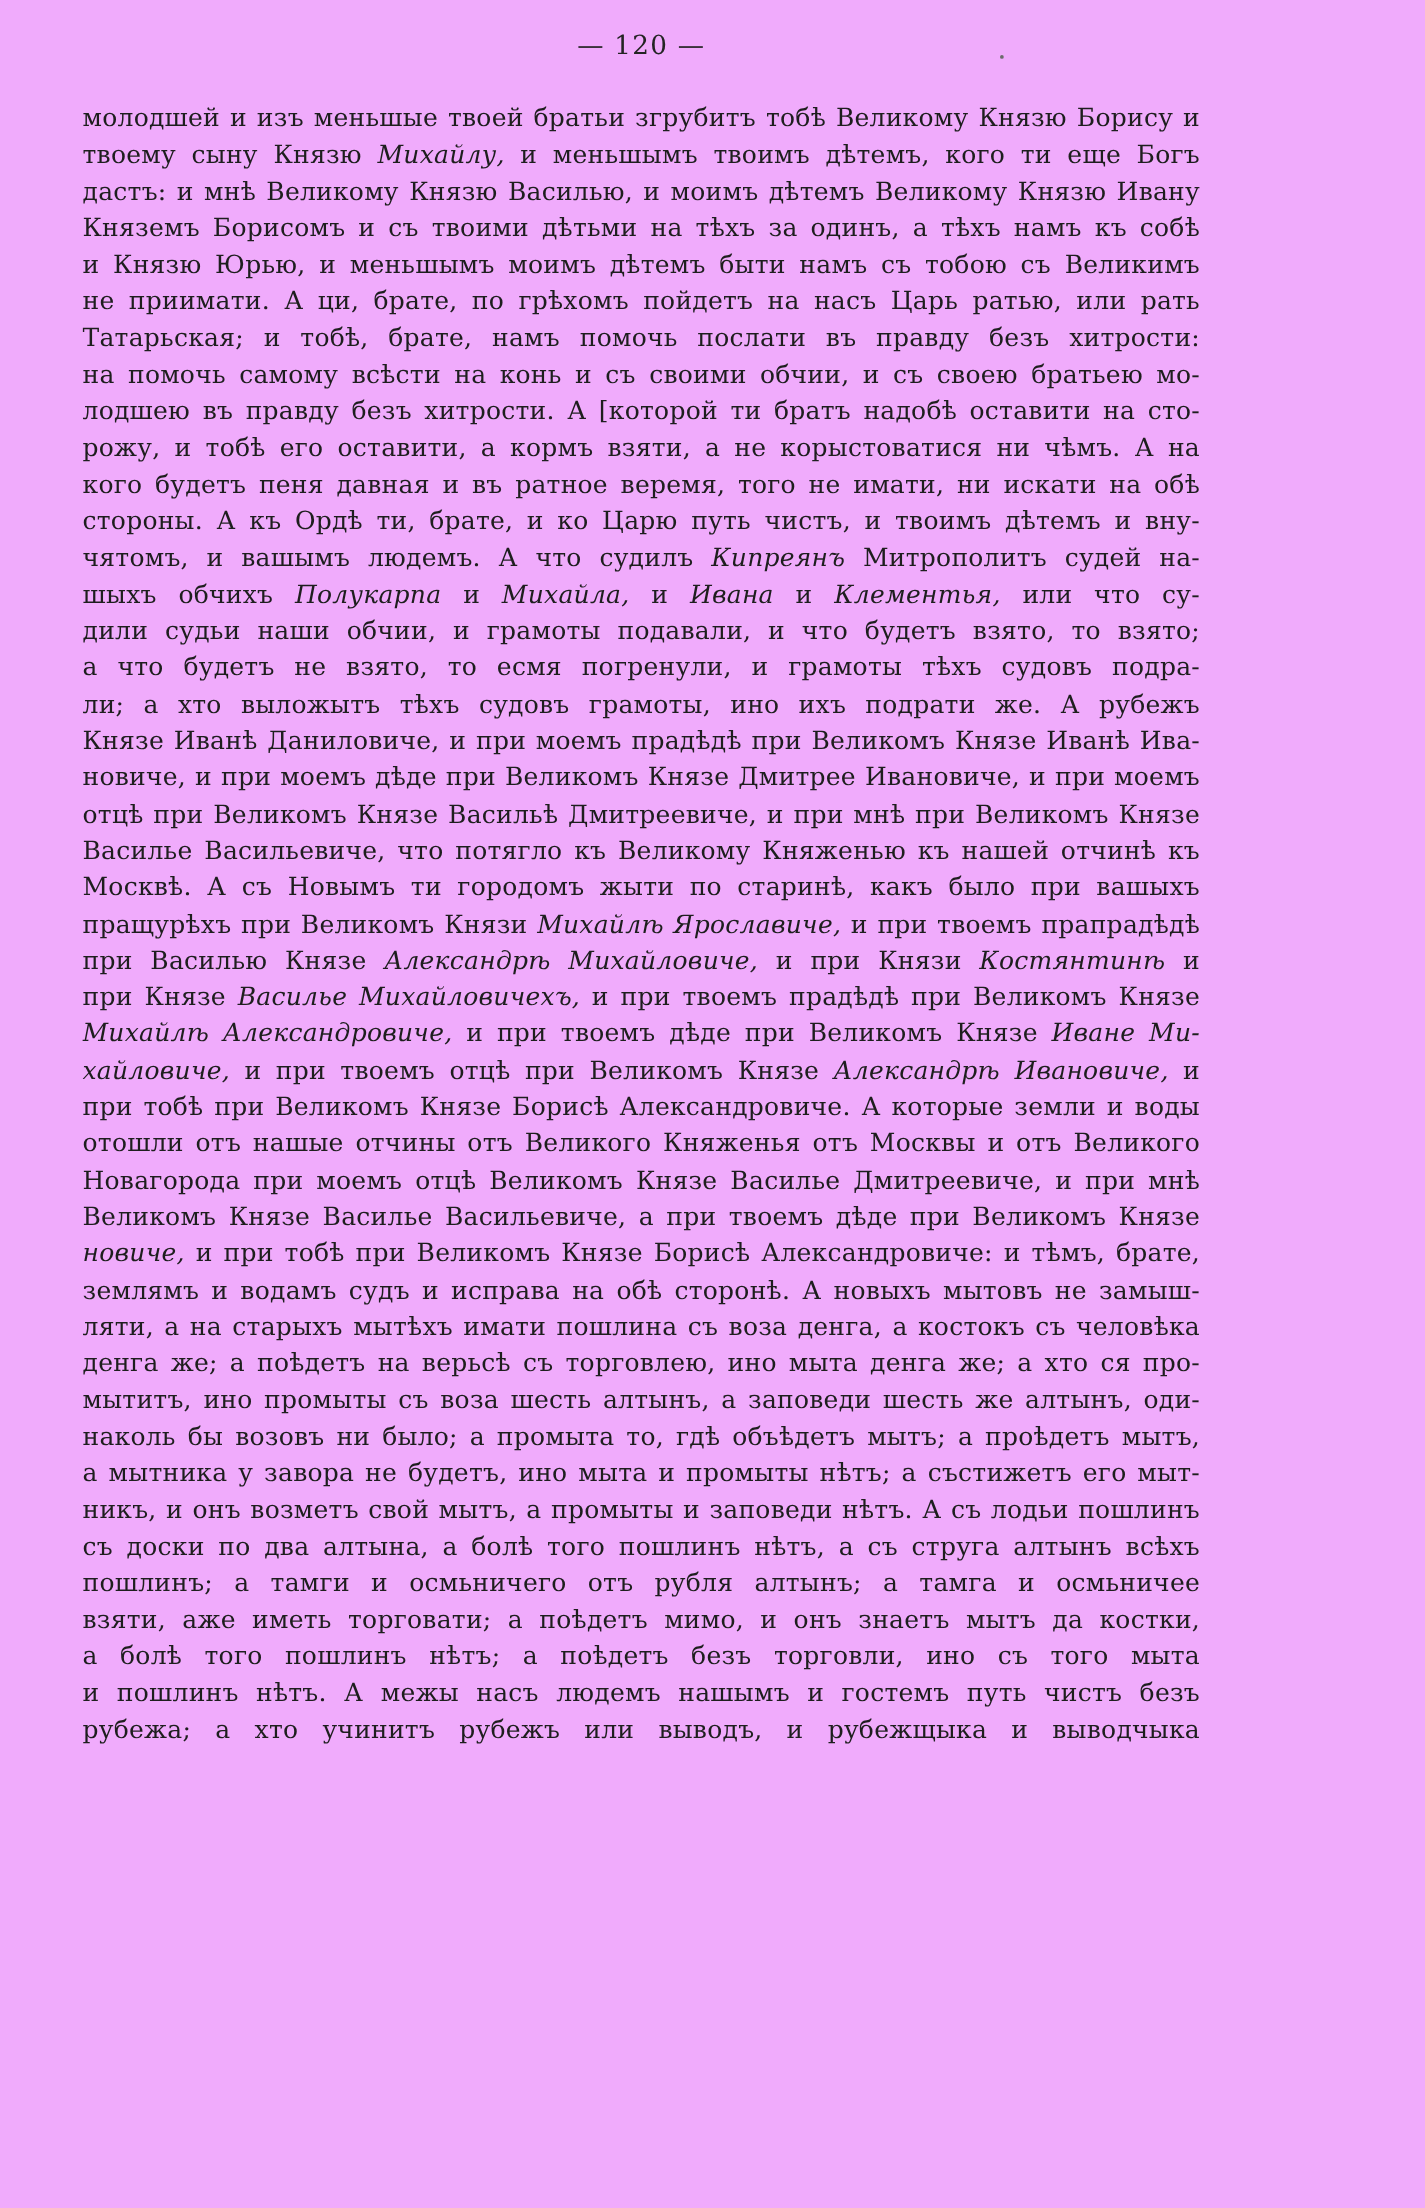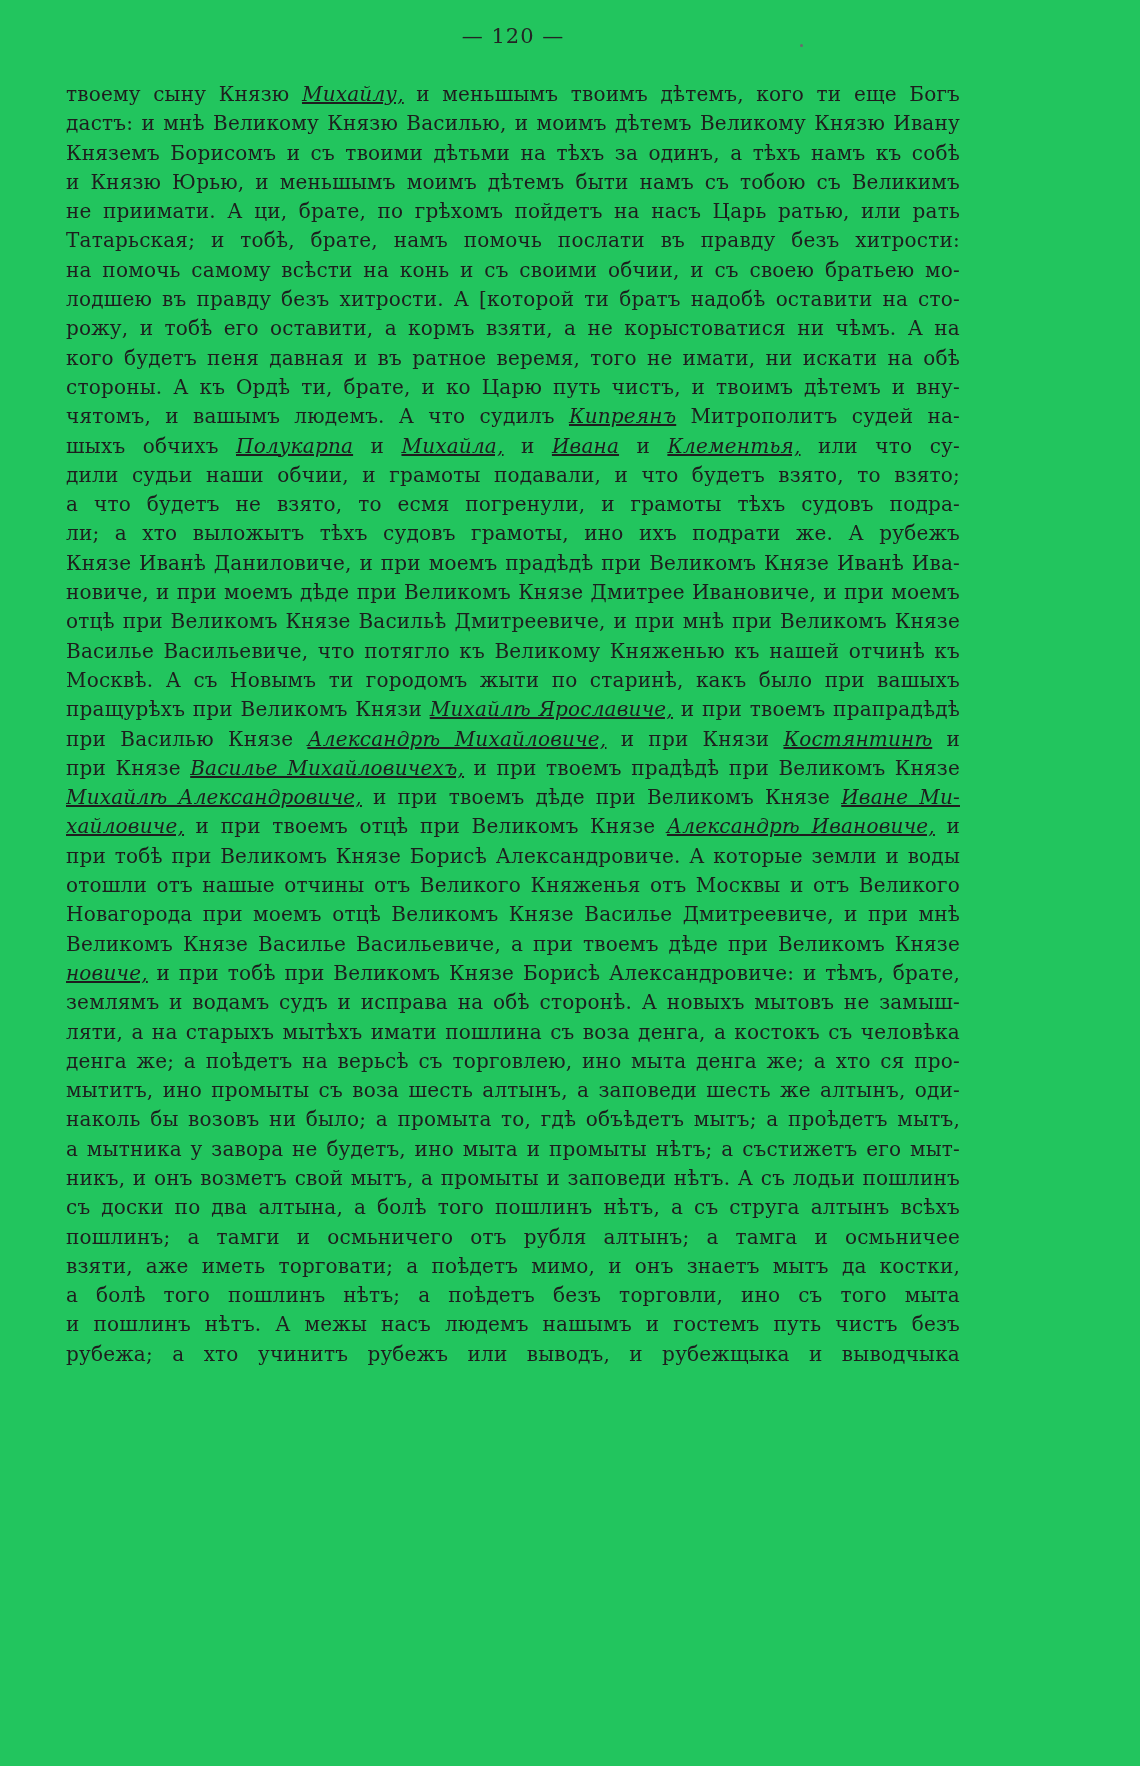--- a/index.html
+++ b/index.html
@@ -5,21 +5,21 @@
   html, body {
     margin: 0;
     padding: 0;
     background: #e8e8e6;
   }
   .page {
     position: relative;
     width: 1140px;
     height: 1766px;
     margin: 0 auto;
-    background: #22c55e;
+    background: #f0abfc;
     color: #1e1e1e;
     font-family: "DejaVu Serif", "Liberation Serif", serif;
     overflow: hidden;
   }
   .page-number {
     position: absolute;
     top: 24px;
     left: 66px;
     width: 894px;
     text-align: center;
@@ -48,30 +48,30 @@
     height: 29.3px;
     letter-spacing: 0.2px;
     text-align: justify;
     text-align-last: justify;
     -moz-text-align-last: justify;
     white-space: normal;
     overflow: hidden;
   }
   .line .it {
     font-style: italic;
-    text-decoration: underline;
   }
 </style>
 </head>
 <body>
 
 <div class="page">
   <div class="page-number">— 120 —</div>
   <div class="scan-dot"></div>
   <div class="text-block">
+      <div class="line"><span>молодшей и изъ меньшые твоей братьи згрубитъ тобѣ Великому Князю Борису и</span></div>
       <div class="line"><span>твоему сыну Князю </span><span class="it">Михайлу,</span><span> и меньшымъ твоимъ дѣтемъ, кого ти еще Богъ</span></div>
       <div class="line"><span>дастъ: и мнѣ Великому Князю Василью, и моимъ дѣтемъ Великому Князю Ивану</span></div>
       <div class="line"><span>Княземъ Борисомъ и съ твоими дѣтьми на тѣхъ за одинъ, а тѣхъ намъ къ собѣ</span></div>
       <div class="line"><span>и Князю Юрью, и меньшымъ моимъ дѣтемъ быти намъ съ тобою съ Великимъ</span></div>
       <div class="line"><span>не приимати. А ци, брате, по грѣхомъ пойдетъ на насъ Царь ратью, или рать</span></div>
       <div class="line"><span>Татарьская; и тобѣ, брате, намъ помочь послати въ правду безъ хитрости:</span></div>
       <div class="line"><span>на помочь самому всѣсти на конь и съ своими обчии, и съ своею братьею мо-</span></div>
       <div class="line"><span>лодшею въ правду безъ хитрости. А [которой ти братъ надобѣ оставити на сто-</span></div>
       <div class="line"><span>рожу, и тобѣ его оставити, а кормъ взяти, а не корыстоватися ни чѣмъ. А на</span></div>
       <div class="line"><span>кого будетъ пеня давная и въ ратное веремя, того не имати, ни искати на обѣ</span></div>

